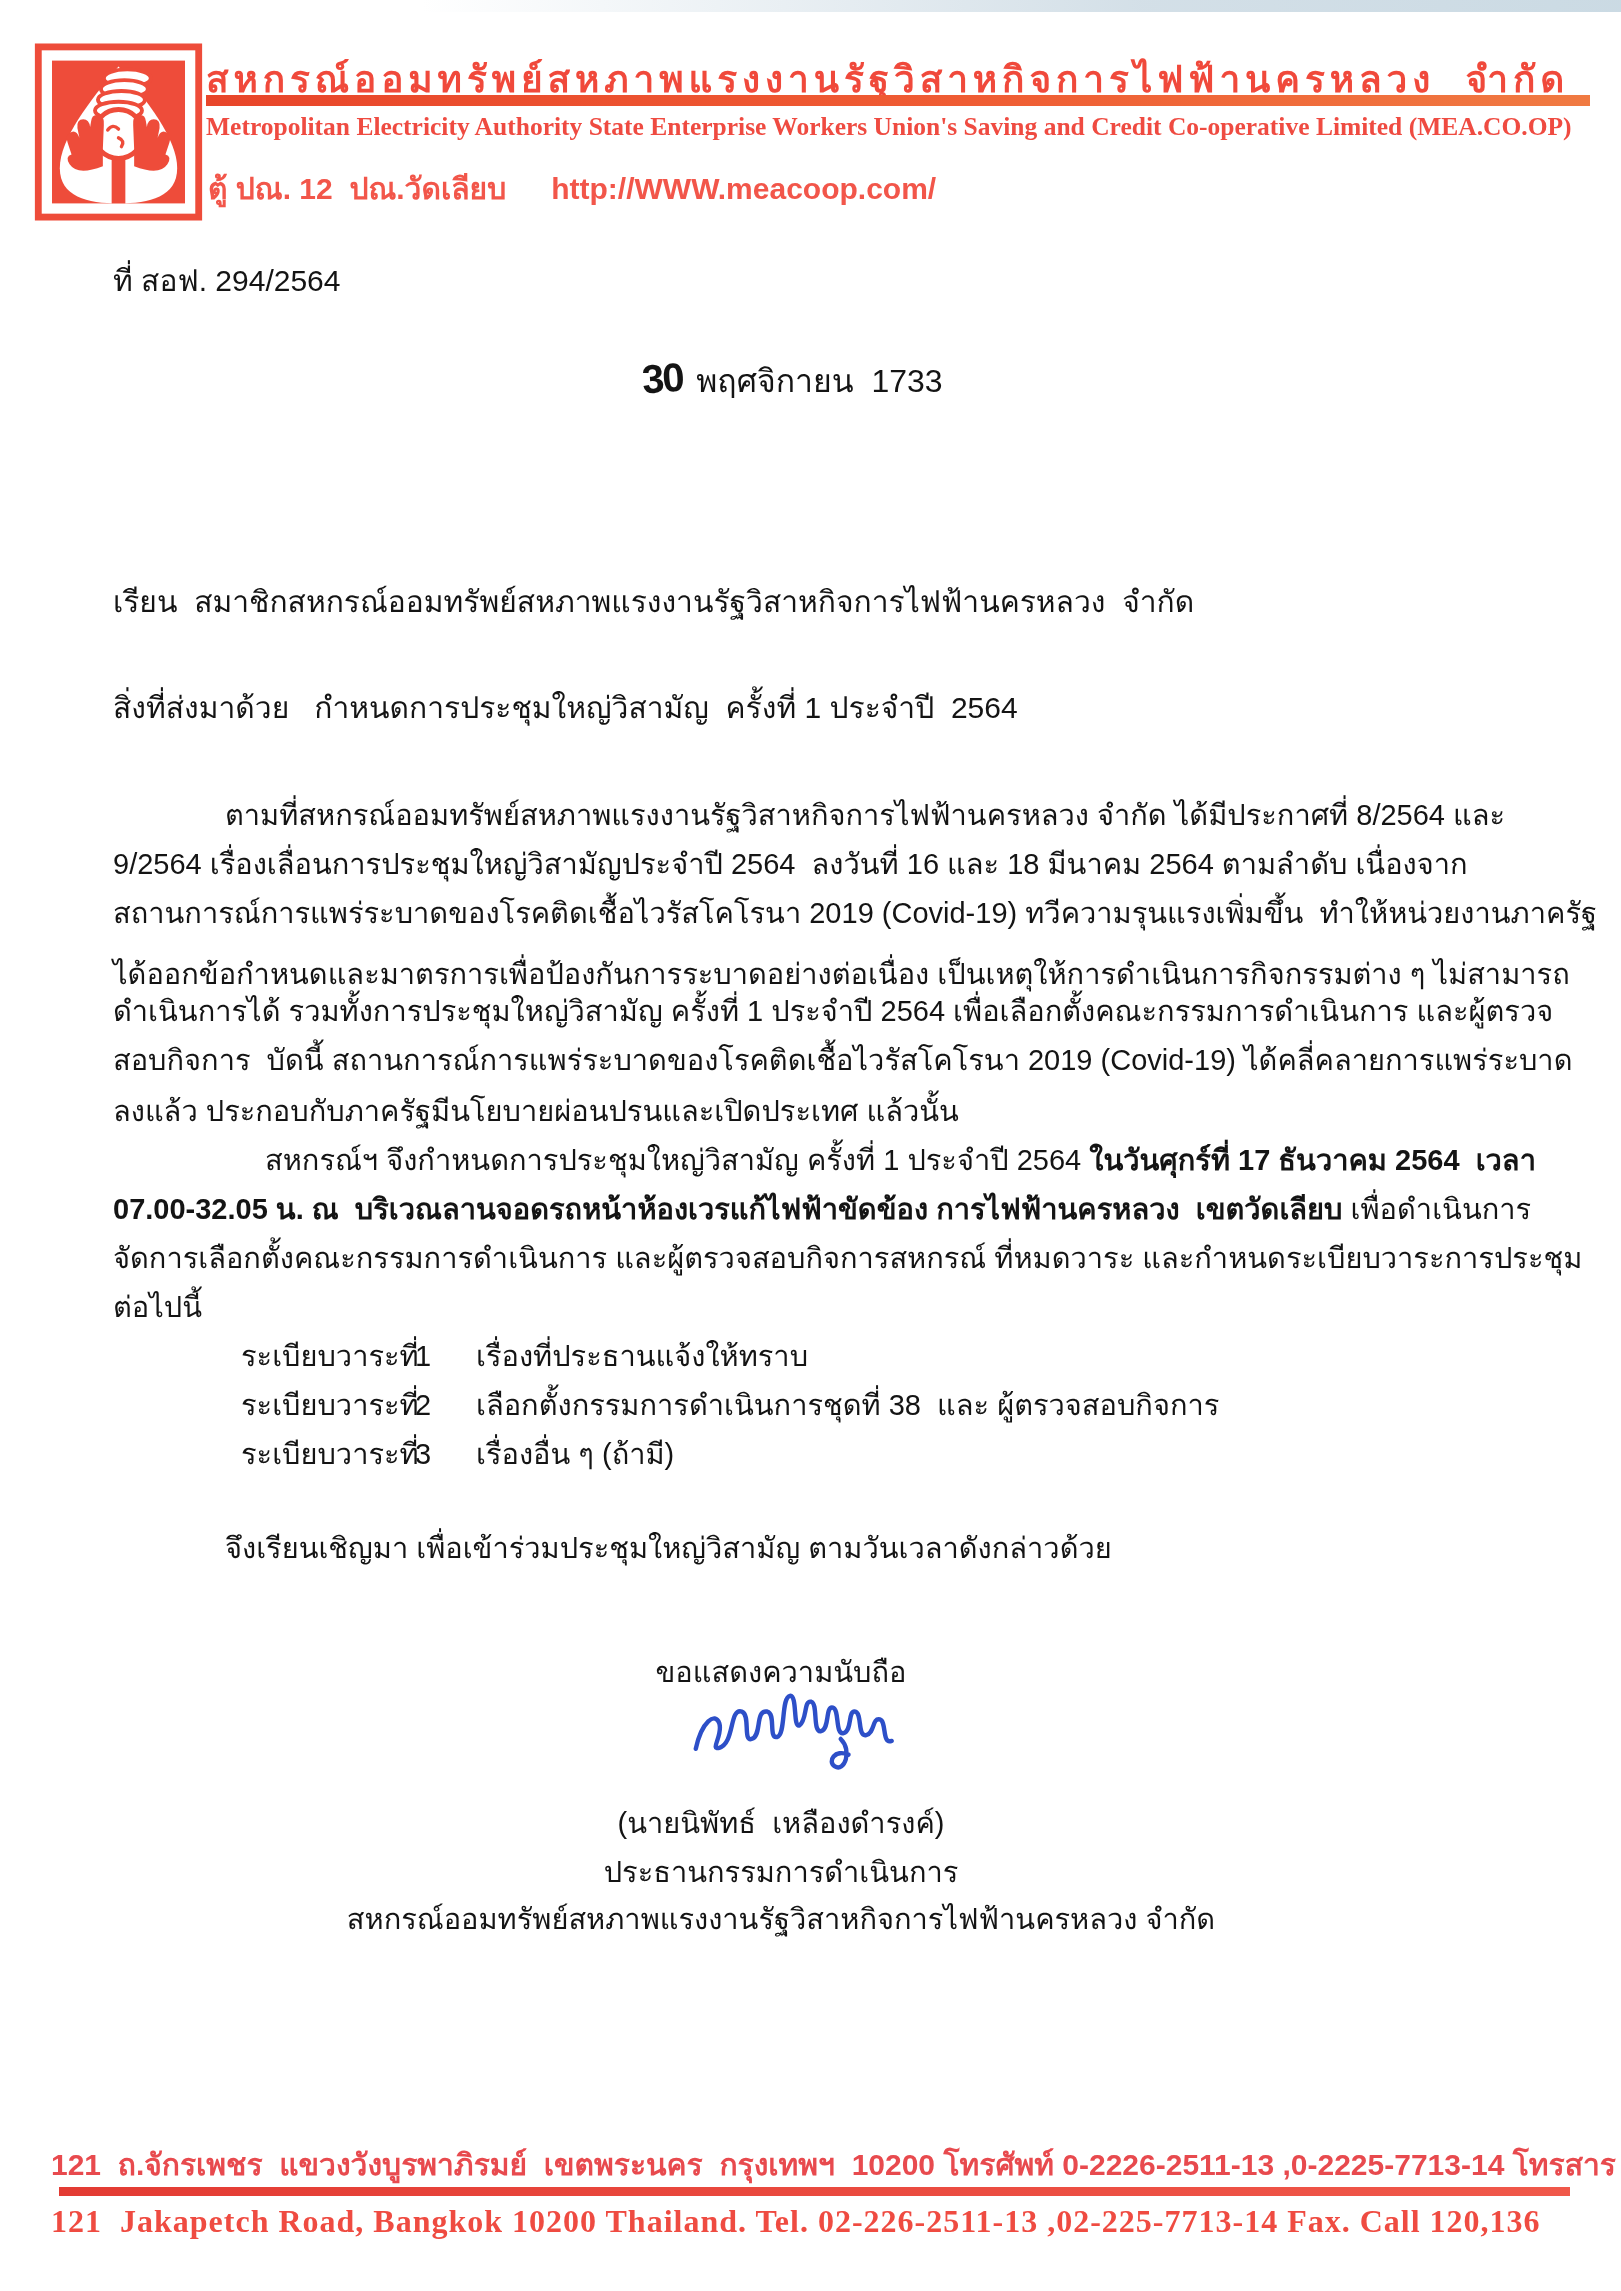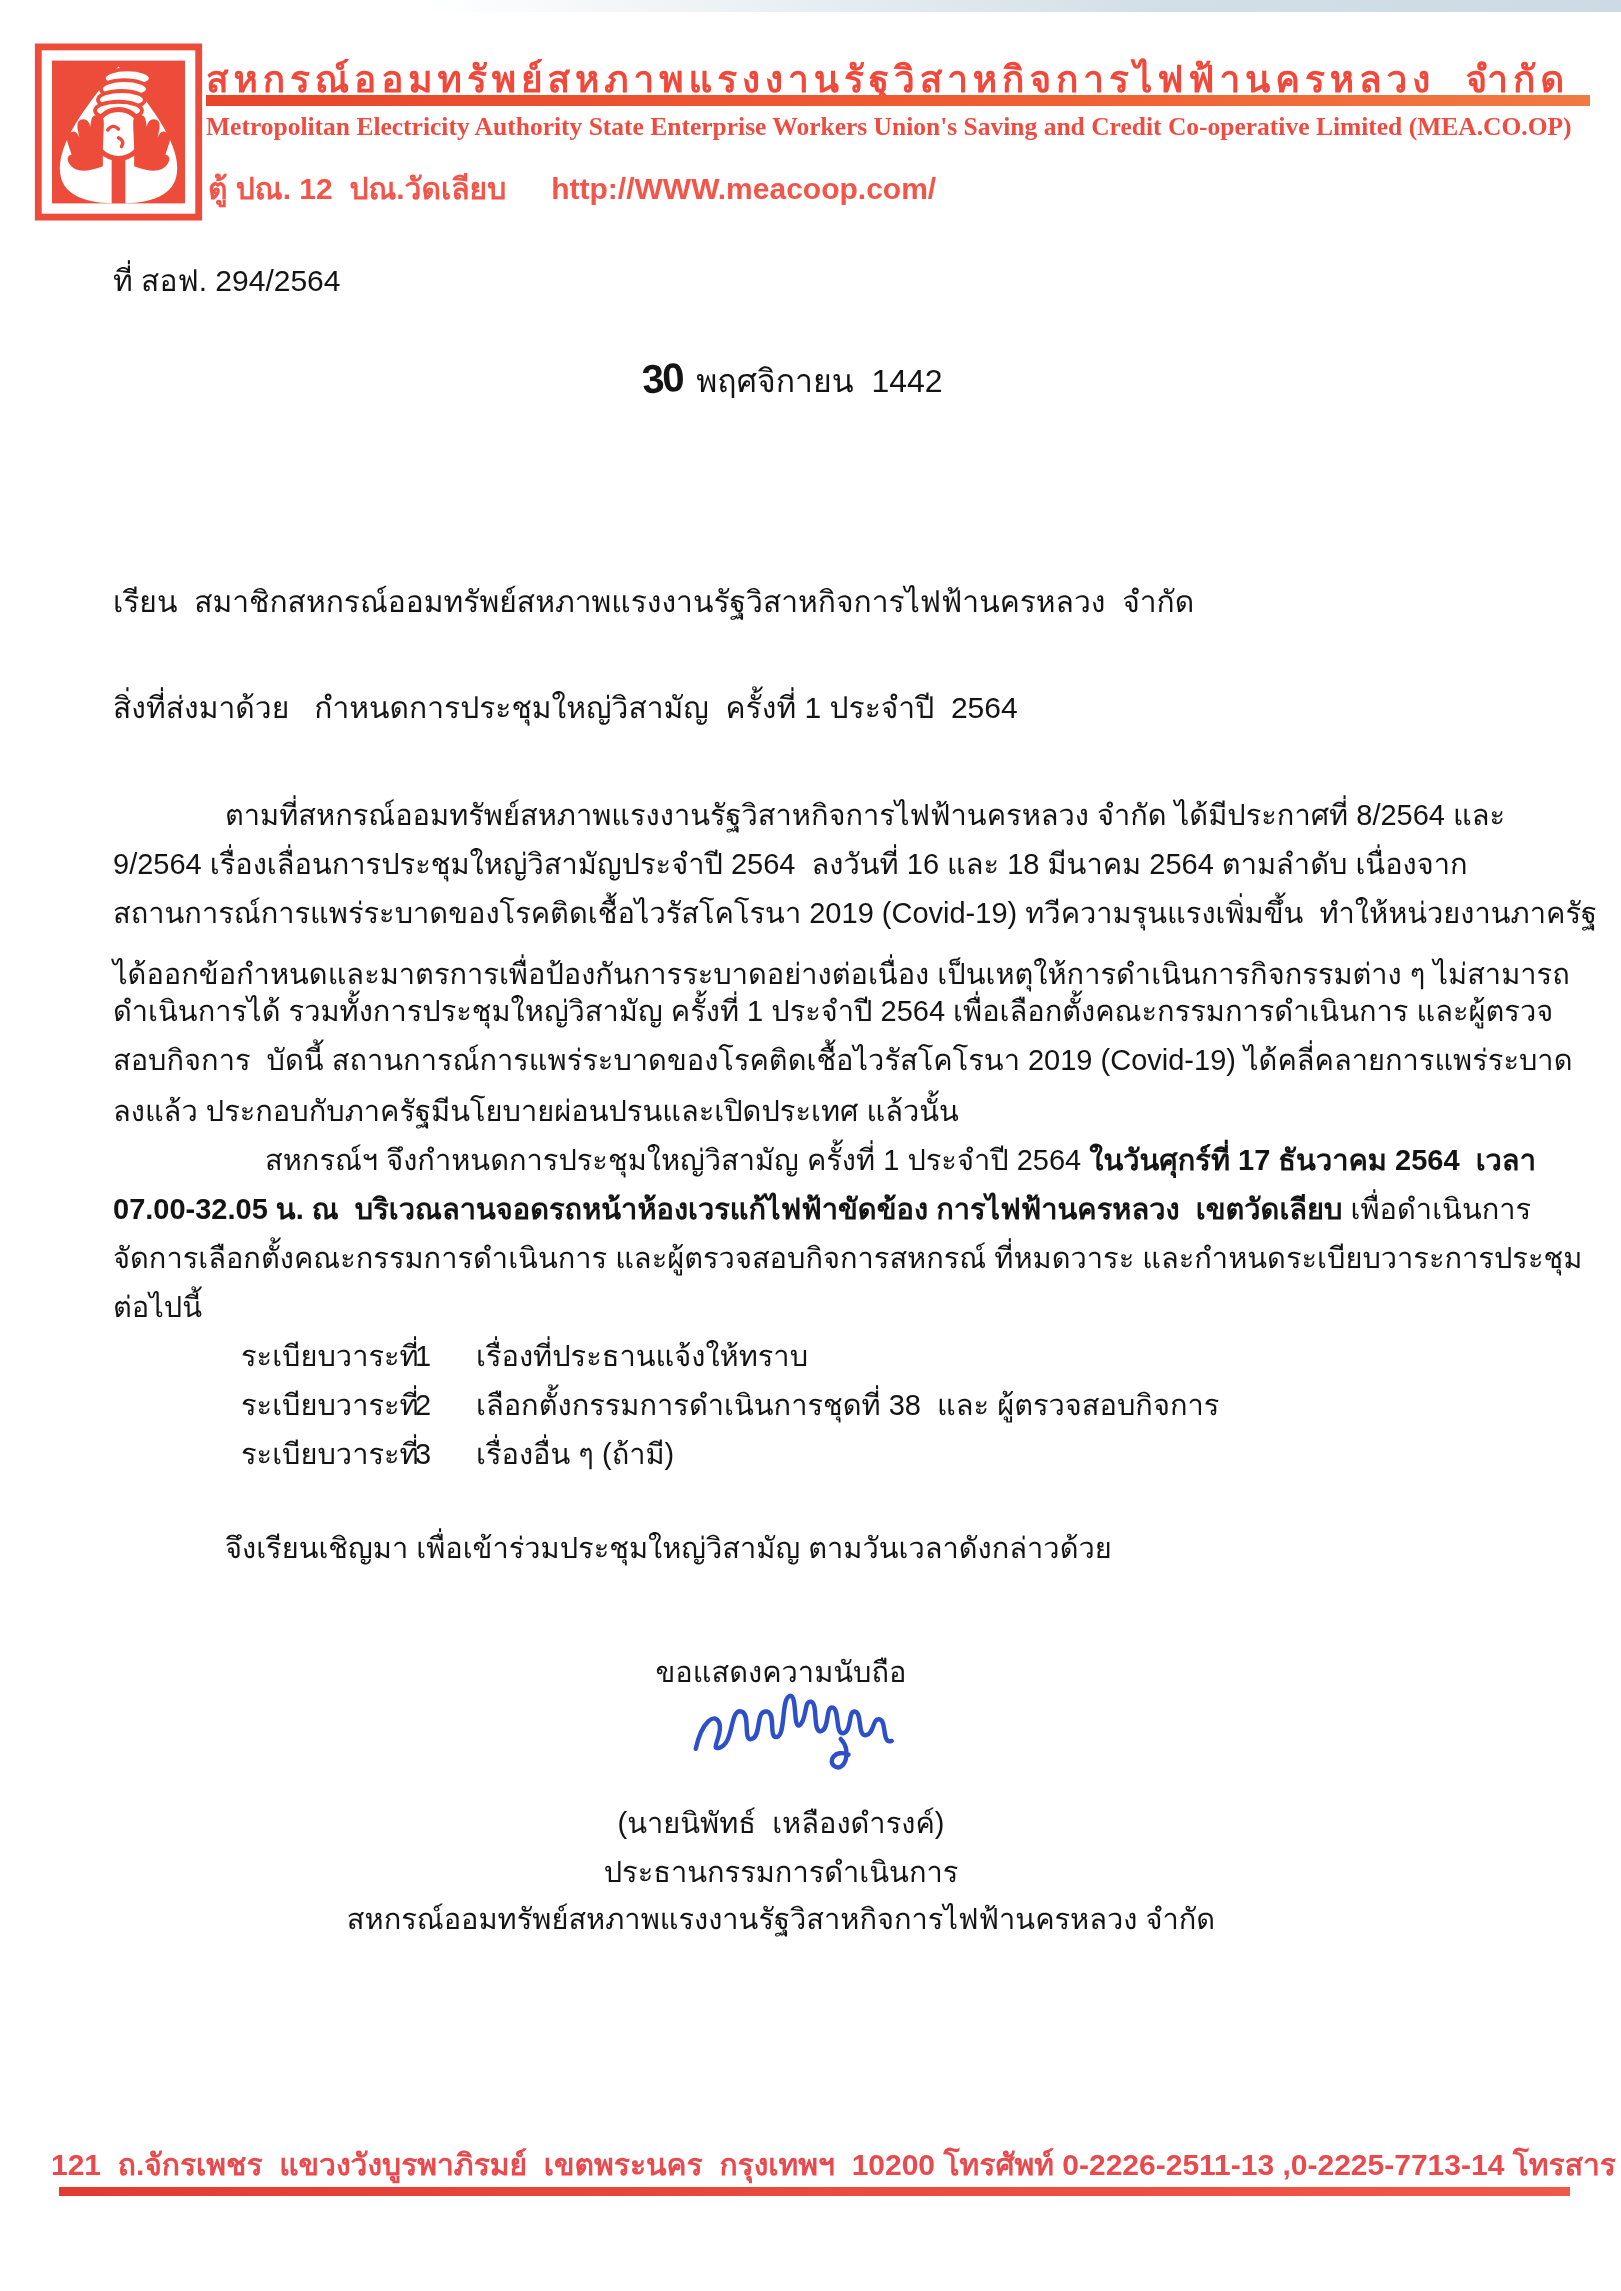--- a/index.html
+++ b/index.html
@@ -59,21 +59,21 @@
   <div class="abs org-th" style="left:206px;top:49px;">สหกรณ์ออมทรัพย์สหภาพแรงงานรัฐวิสาหกิจการไฟฟ้านครหลวง  จำกัด</div>
 
   <div class="abs hrule" style="left:206px;top:95px;width:1384px;"></div>
 
   <div class="abs org-en" style="left:206px;top:112px;">Metropolitan Electricity Authority State Enterprise Workers Union's Saving and Credit Co-operative Limited (MEA.CO.OP)</div>
 
   <div class="abs po-line" style="left:208px;top:165px;"><span>ตู้ ปณ. 12  ปณ.วัดเลียบ</span><span class="gap"></span><span>http://WWW.meacoop.com/</span></div>
 
   <div class="abs body-line" style="left:113px;top:257px;font-size:30px;">ที่ สอฟ. 294/2564</div>
 
-  <div class="abs" style="left:642px;top:355px;"><span class="handwritten">30</span><span class="date-text">พฤศจิกายน  1442</span></div>
+  <div class="abs" style="left:642px;top:355px;"><span class="handwritten">30</span><span class="date-text">พฤศจิกายน  1733</span></div>
 
 
   <div class="abs body-line" style="left:113px;top:578px;font-size:30px;"><span>เรียน</span><span>  </span><span>สมาชิกสหกรณ์ออมทรัพย์สหภาพแรงงานรัฐวิสาหกิจการไฟฟ้านครหลวง  จำกัด</span></div>
 
   <div class="abs body-line" style="left:113px;top:684px;font-size:30px;"><span>สิ่งที่ส่งมาด้วย</span><span>   </span><span>กำหนดการประชุมใหญ่วิสามัญ  ครั้งที่ 1 ประจำปี  2564</span></div>
 
   <div class="abs body-line" style="left:225px;top:792px;">ตามที่สหกรณ์ออมทรัพย์สหภาพแรงงานรัฐวิสาหกิจการไฟฟ้านครหลวง จำกัด ได้มีประกาศที่ 8/2564 และ</div>
   <div class="abs body-line" style="left:113px;top:841px;">9/2564 เรื่องเลื่อนการประชุมใหญ่วิสามัญประจำปี 2564  ลงวันที่ 16 และ 18 มีนาคม 2564 ตามลำดับ เนื่องจาก</div>
   <div class="abs body-line" style="left:113px;top:890px;">สถานการณ์การแพร่ระบาดของโรคติดเชื้อไวรัสโคโรนา 2019 (Covid-19) ทวีความรุนแรงเพิ่มขึ้น  ทำให้หน่วยงานภาครัฐ</div>
   <div class="abs body-line" style="left:113px;top:939px;margin-top:12px;">ได้ออกข้อกำหนดและมาตรการเพื่อป้องกันการระบาดอย่างต่อเนื่อง เป็นเหตุให้การดำเนินการกิจกรรมต่าง ๆ ไม่สามารถ</div>
@@ -98,15 +98,16 @@
     <path d="M10,62 C16,34 30,24 34,36 C38,48 24,64 34,61 C50,56 44,20 57,24 C66,27 58,55 67,52 C78,49 70,22 83,24 C92,26 84,52 93,50 C102,48 97,10 106,8 C114,6 109,42 116,38 C124,32 120,12 128,14 C135,16 129,46 138,44 C147,42 142,18 150,20 C157,22 152,48 161,46 C170,44 165,22 173,24 C180,26 175,50 184,48 C193,46 190,30 198,32 C205,34 200,58 210,54" stroke="#2d4fc8" stroke-width="4.5" fill="none" stroke-linecap="round"></path>
     <path d="M158,52 C170,64 162,86 152,80 C144,75 152,62 166,68" stroke="#2d4fc8" stroke-width="4.5" fill="none" stroke-linecap="round"></path>
   </svg>
 
   <div class="abs body-line center" style="top:1800px;">(นายนิพัทธ์  เหลืองดำรงค์)</div>
   <div class="abs body-line center" style="top:1849px;">ประธานกรรมการดำเนินการ</div>
   <div class="abs body-line center" style="top:1896px;">สหกรณ์ออมทรัพย์สหภาพแรงงานรัฐวิสาหกิจการไฟฟ้านครหลวง จำกัด</div>
 
   <div class="abs footer-th" style="left:51px;top:2141px;">121  ถ.จักรเพชร  แขวงวังบูรพาภิรมย์  เขตพระนคร  กรุงเทพฯ  10200 โทรศัพท์ 0-2226-2511-13 ,0-2225-7713-14 โทรสาร ต่อ 120,136</div>
   <div class="abs footer-rule" style="left:59px;top:2187px;width:1511px;"></div>
+  <div class="abs footer-en" style="left:51px;top:2203px;">121  Jakapetch Road, Bangkok 10200 Thailand. Tel. 02-226-2511-13 ,02-225-7713-14 Fax. Call 120,136</div>
 
 </div>
 
 
 </body></html>

